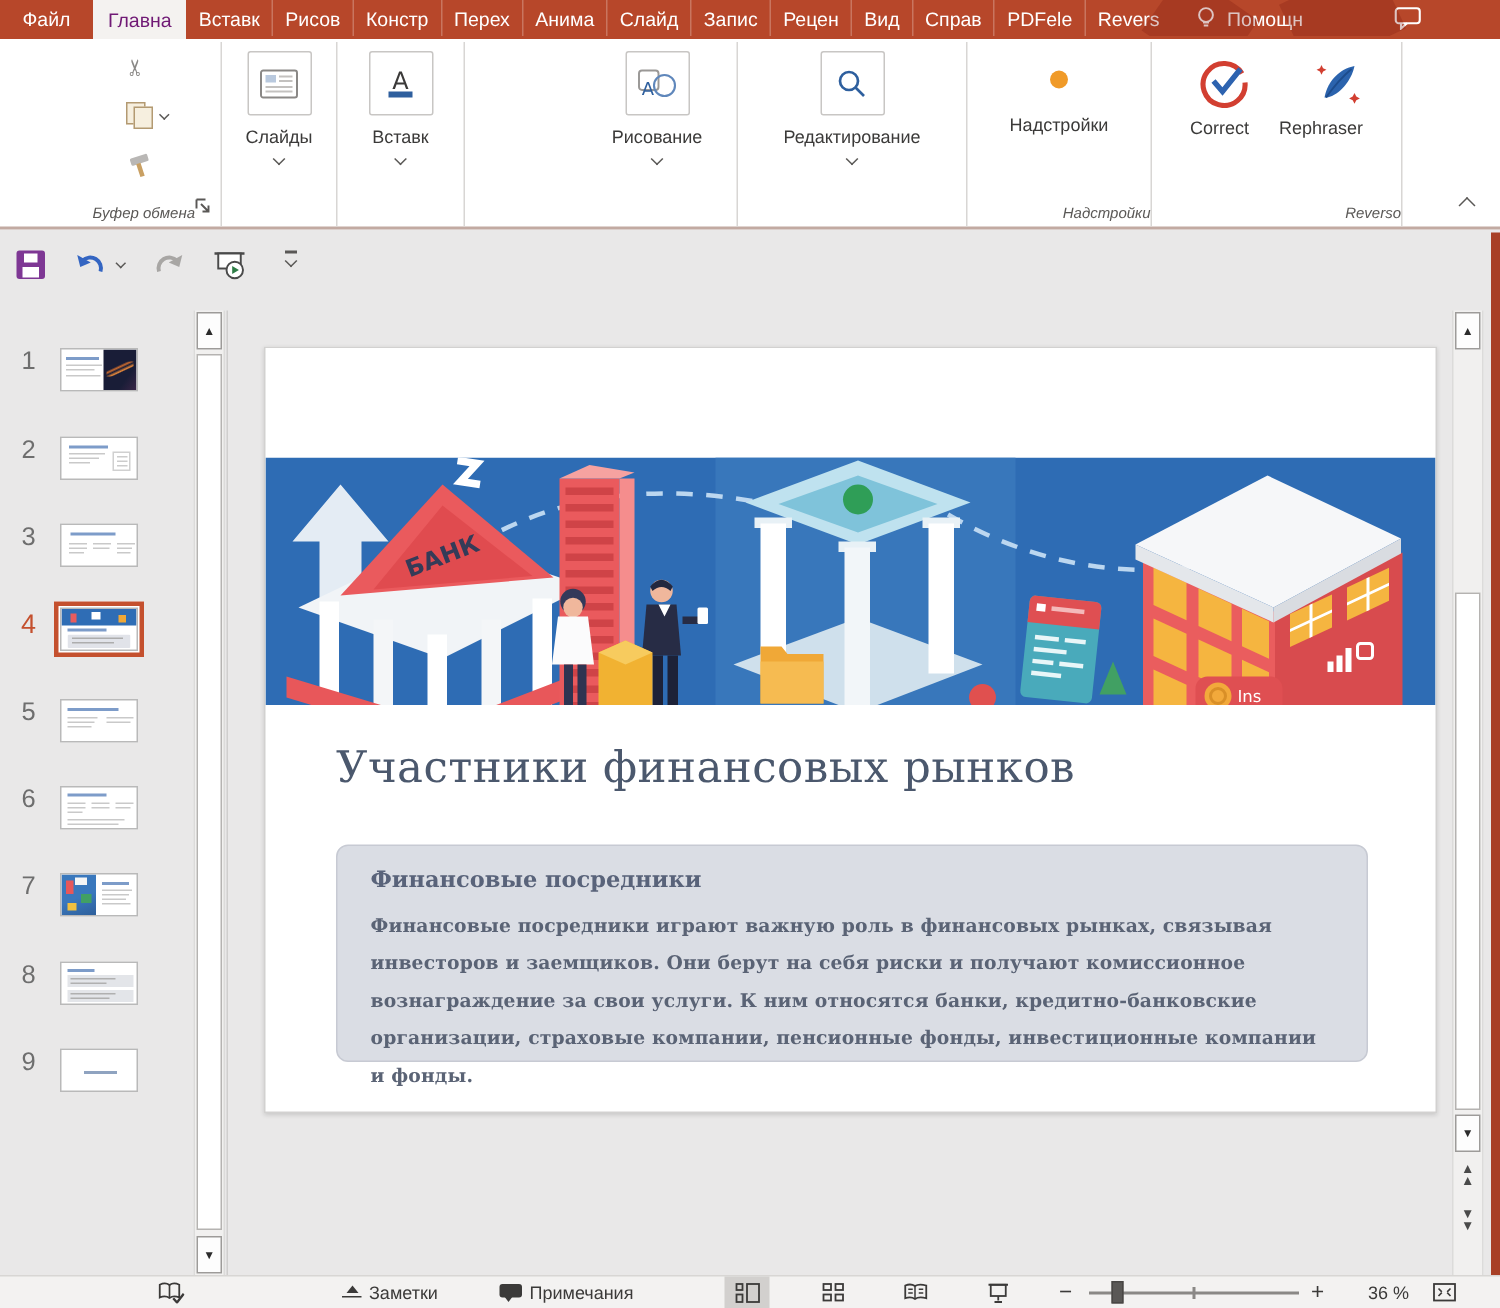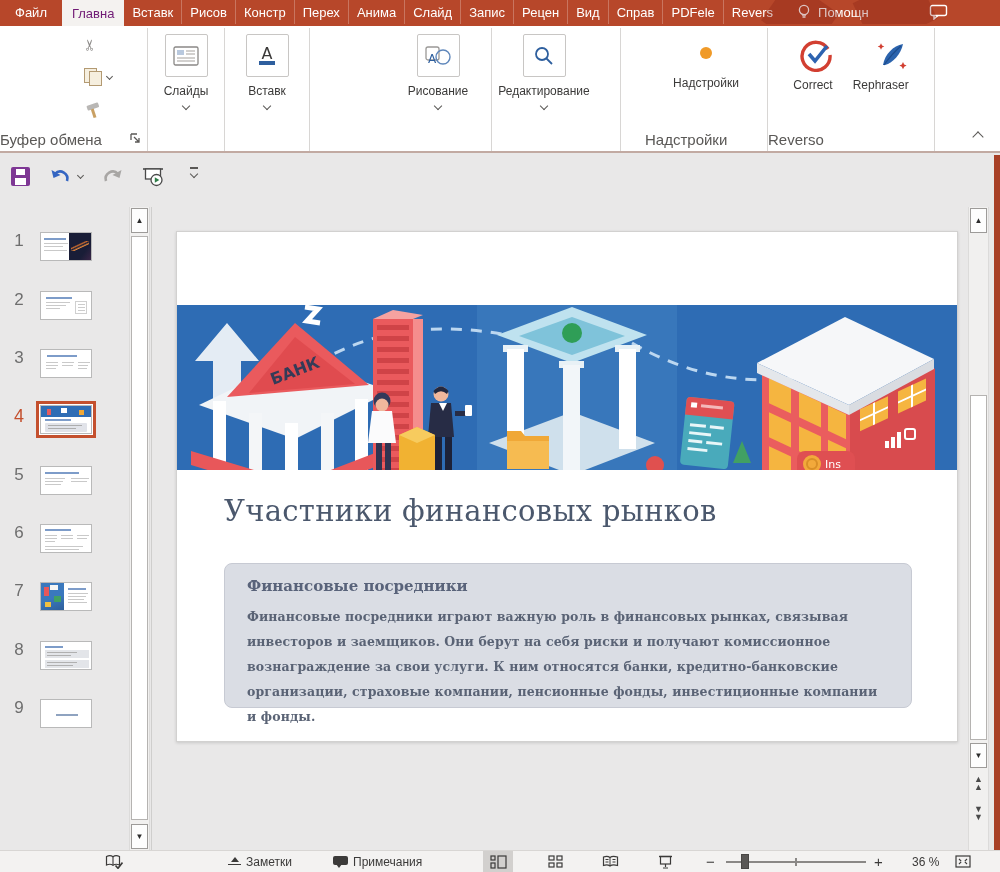--- a/index.html
+++ b/index.html
@@ -20,22 +20,22 @@
   .tb-art { position:absolute; right:0; top:0; width:260px; height:24px; overflow:hidden; }
   .tb-art i { position:absolute; background:rgba(120,20,10,.25); display:block; }
   .help-area { display:flex; align-items:center; gap:7px; padding:0 10px; margin-left:6px; }
   .bubble-right { margin-left:auto; margin-right:52px; display:flex; align-items:center; }
 
   
   .ribbon { position:absolute; top:24px; left:0; width:1000px; height:129px;
             background:#fff; border-top:2px solid #b7472a;
             border-bottom:2px solid #c2aaa2; z-index:10; }
   .rgroup { position:absolute; top:2px; bottom:0; border-right:1px solid #d8d6d4; }
-  .glabel { position:absolute; bottom:3px; left:0; width:100%; text-align:left;
-            font-size:15px; color:#5a5856; }
+  .glabel { position:absolute; bottom:3px; left:0; width:100%; text-align:right;
+            font-size:10px; color:#5a5856;font-style:italic; }
   .bigbtn { position:absolute; top:6px; left:0; width:100%;
             display:flex; flex-direction:column; align-items:center; }
   .iconbox { width:43px; height:43px; border:1px solid #c8c6c4; border-radius:2px;
              background:#fff; display:flex; align-items:center; justify-content:center; }
   .blabel { font-size:12px; color:#3b3a39; margin-top:7px; }
   .chev { width:6px; height:6px; border-right:1.4px solid #5a5856;
           border-bottom:1.4px solid #5a5856; transform:rotate(45deg); margin-top:5px; }
   .chevup { position:absolute; right:18px; bottom:10px; width:8px; height:8px;
             border-left:1.6px solid #5a5856; border-top:1.6px solid #5a5856;
             transform:rotate(45deg); }
@@ -228,21 +228,21 @@
           <rect x="2" y="3" width="13" height="13" rx="2" fill="none" stroke="#9a9896" stroke-width="1.3"></rect>
           <text x="8" y="19" text-anchor="middle" font-family="DejaVu Sans, sans-serif" font-size="12" fill="#2e5f9e">A</text>
           <circle cx="19" cy="13" r="7" fill="none" stroke="#5f87bb" stroke-width="1.4"></circle>
         </svg>
       </span>
       <span class="blabel">Рисование</span>
       <span class="chev"></span>
     </div>
   </div>
 
-  <div class="rgroup" style="left:468px;width:153px;">
+  <div class="rgroup" style="left:492px;width:153px;">
     <div class="bigbtn">
       <span class="iconbox">
         <svg width="22" height="22" viewBox="0 0 22 22">
           <circle cx="9" cy="9" r="6" fill="none" stroke="#2e5f9e" stroke-width="1.8"></circle>
           <path d="M13.5 13.5 L19 19" stroke="#2e5f9e" stroke-width="1.8"></path>
         </svg>
       </span>
       <span class="blabel">Редактирование</span>
       <span class="chev"></span>
     </div>

